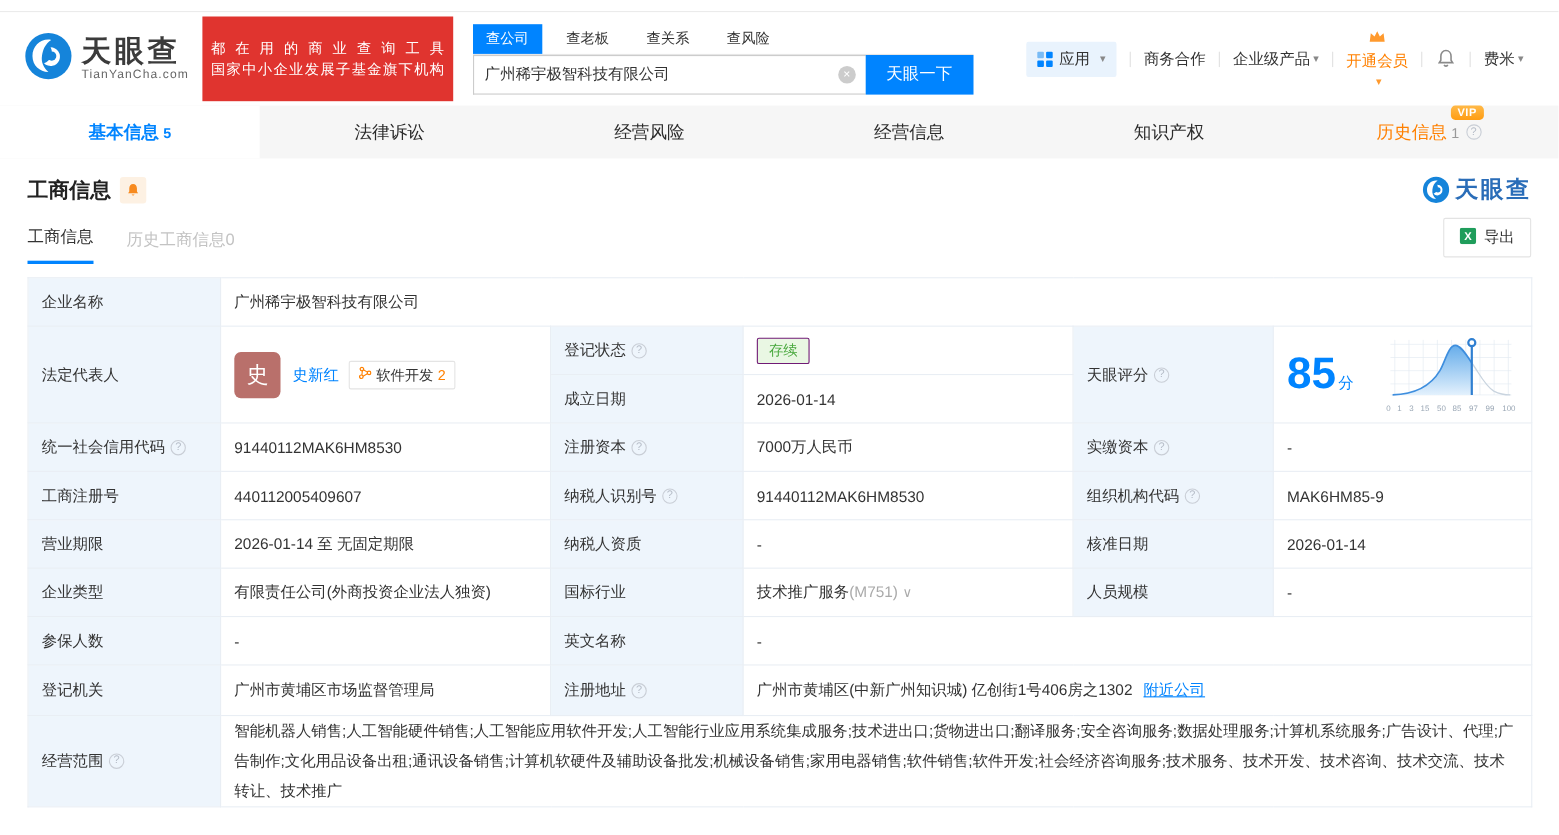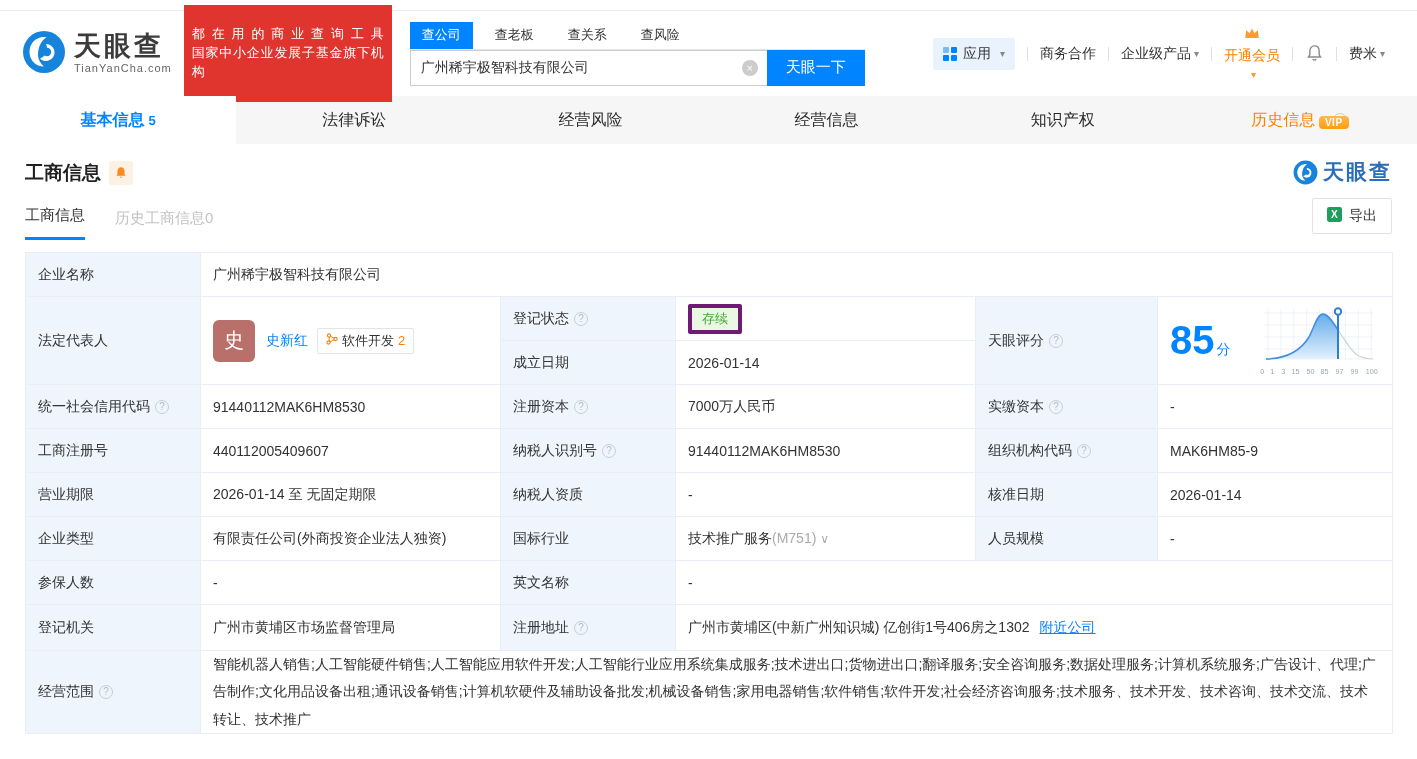--- a/index.html
+++ b/index.html
@@ -9,21 +9,21 @@
 
   
   .topstrip { height:11px; border-bottom:1px solid #ebebeb; }
 
   
   .header { height:85px; display:flex; align-items:center; position:relative; }
   .logo { display:flex; align-items:center; margin-left:22px; cursor:pointer; }
   .logo-text { margin-left:8px; }
   .logo-title { font-size:27px; font-weight:700; color:#3b3b3b; letter-spacing:3px; line-height:1; }
   .logo-domain { font-size:11px; color:#666; letter-spacing:1px; margin-top:2px; }
-  .banner { margin-left:12px; background:#e0342f; color:#fff; padding:20px 8px; width:208px; }
+  .banner { margin-left:12px; background:#e0342f; color:#fff; padding:20px 8px; width:228px; }
   .banner div { font-size:13px; line-height:1.45; text-align:justify; text-align-last:justify; }
   .search-area { margin-left:18px; width:455px; }
   .stabs { display:flex; align-items:flex-end; font-size:13px; border-bottom:1px solid #e6e6e6; }
   .stab { padding:4px 12px 5px; color:#333; cursor:pointer; margin-right:10px; }
   .stab.active { background:#0084ff; color:#fff; }
   .srow { display:flex; margin-top:0; position:relative; }
   .search-input { width:357px; height:36px; border:1px solid #ccc; border-right:none;
     padding:0 32px 0 10px; font-size:14px; color:#333; outline:none; }
   .clear-btn { position:absolute; left:332px; top:10px; width:16px; height:16px; border-radius:50%;
     background:#ccc; color:#fff; font-size:11px; line-height:16px; text-align:center; cursor:pointer; }
@@ -43,21 +43,21 @@
 
   
   .tabbar { height:48px; background:#f6f6f6; display:flex; }
   .tab { flex:1; display:flex; align-items:center; justify-content:center; gap:4px;
     font-size:16px; color:#2b2b2b; cursor:pointer; position:relative; }
   .tab.active { background:#fff; color:#0084ff; font-weight:700; }
   .tab-count { font-size:13px; }
   .tab.active .tab-count { color:#0084ff; }
   .tab-history { color:#ff8000; }
   .tab-history .tab-count { color:#999; font-weight:400; }
-  .vip-badge { position:absolute; top:20px; left:calc(50% + 20px);
+  .vip-badge { position:absolute; top:0; left:calc(50% + 20px);
     background:linear-gradient(#ffb948,#ff9d13); color:#fff; font-size:10px; font-weight:700;
     padding:1px 6px; border-radius:4px; letter-spacing:.5px; }
   .q { display:inline-flex; align-items:center; justify-content:center; width:14px; height:14px;
     border:1px solid #c9ced6; border-radius:50%; font-size:10px; color:#b5bcc7; margin-left:5px;
     flex:none; }
   .tab-history .q { margin-left:2px; }
 
   
   .main { padding:16px 25px 0; position:relative; }
   .sec-head { display:flex; align-items:center; }
@@ -82,21 +82,21 @@
   tr.row-tall td { height:46px; }
   td.scope-cell { line-height:1.95; padding:10px 14px; }
   .rep { display:flex; align-items:center; }
   .avatar { width:42px; height:42px; border-radius:6px; background:#b9706b; color:#fff;
     font-size:20px; display:flex; align-items:center; justify-content:center; cursor:pointer; }
   .rep-name { color:#0084ff; margin:0 9px 0 11px; font-size:14px; }
   .rel-badge { display:inline-flex; align-items:center; gap:4px; border:1px solid #e4e4e4;
     border-radius:2px; padding:3px 8px; font-size:13px; color:#333; cursor:pointer; background:#fff; }
   .rel-count { color:#ff8000; }
   .status-badge { display:inline-block; padding:2px 10px; background:#e9f7e3;
-    border:4px solid #701a75; color:#48a83d; font-size:13px; border-radius:2px;text-align:center; }
+    border:1px solid #701a75; color:#48a83d; font-size:13px; border-radius:2px;text-align:center; }
   .gray { color:#aaa; }
   .chev { color:#aaa; font-size:12px; margin-left:4px; }
   .addr-link { color:#0084ff; margin-left:10px;text-decoration:underline; }
 
   
   .score-wrap { display:flex; align-items:center; }
   .score-num { color:#0084ff; white-space:nowrap; }
   .score-big { font-size:40px; font-weight:700; }
   .score-unit { font-size:14px; margin-left:2px; }
   .score-chart { margin-left:auto; width:120px; }

